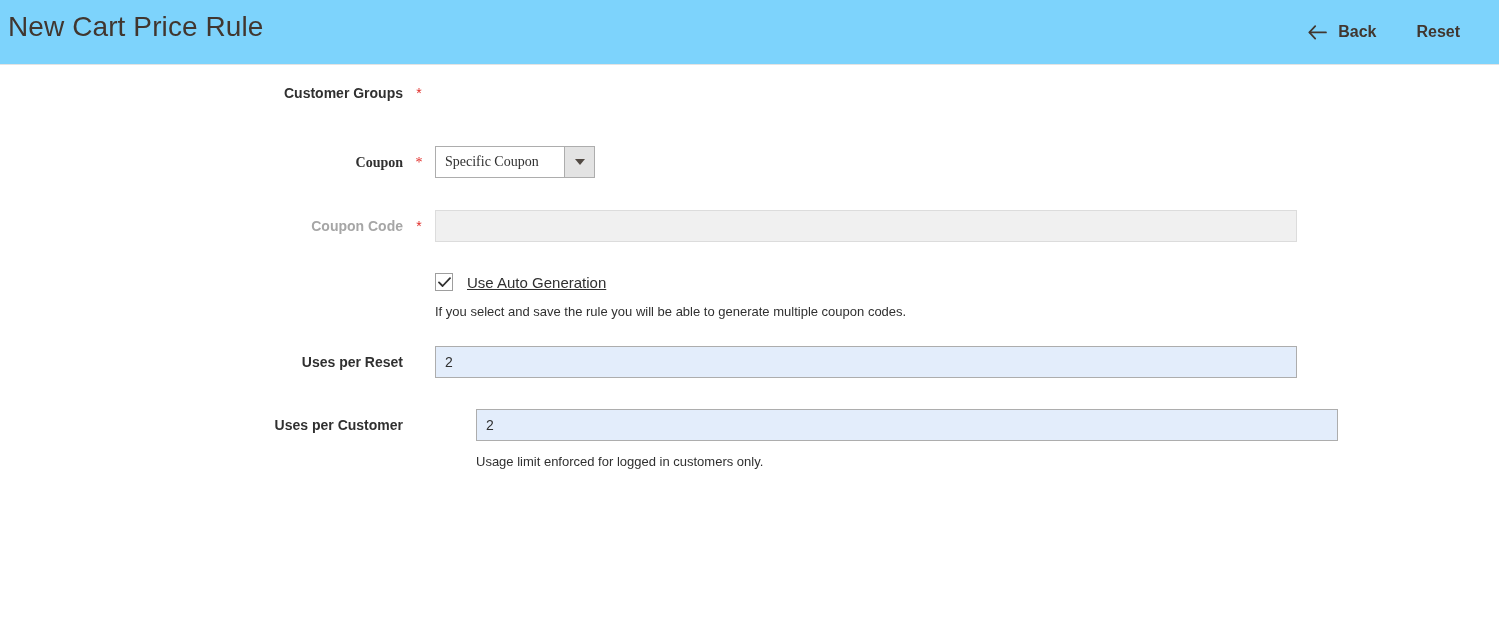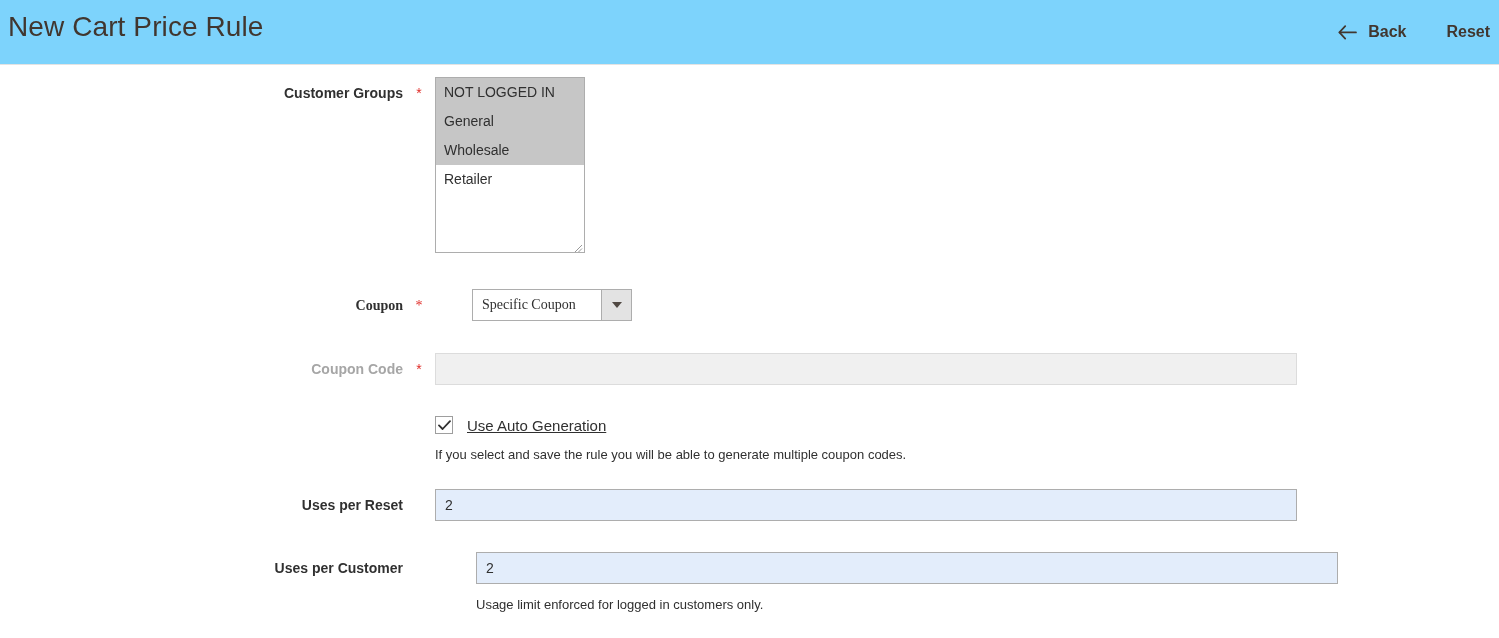--- a/index.html
+++ b/index.html
@@ -28,21 +28,21 @@
     left: 8px;
     top: 11px;
     font-size: 28px;
     font-weight: 400;
     color: #41362f;
     letter-spacing: 0.1px;
     white-space: nowrap;
   }
   .header-actions {
     position: absolute;
-    right: 9px;
+    right: 39px;
     top: 0;
     height: 64px;
     display: flex;
     align-items: center;
     gap: 40px;
   }
   .header-btn {
     display: flex;
     align-items: center;
     gap: 11px;
@@ -133,21 +133,20 @@
 
   
   .select-wrap {
     display: flex;
     width: 160px;
     height: 32px;
     border: 1px solid #adadad;
     box-sizing: border-box;
     background: #ffffff;
     cursor: pointer;
-    margin-left: 37px;
   }
   .select-value {
     flex: 1;
     font-size: 14px;
     line-height: 30px;
     padding-left: 9px;
     color: #303030;
     white-space: nowrap;
     overflow: hidden;
   }
@@ -244,34 +243,20 @@
     </button>
   </div>
 </div>
 
 <div class="form-area">
 
   <div class="field-row" style="margin-top:0;">
     <div class="field-label">
       <span>Customer Groups</span><span class="req-star">*</span>
     </div>
-    <div class="field-control">
-      <div class="multiselect">
-        <div class="ms-option selected">NOT LOGGED IN</div>
-        <div class="ms-option selected">General</div>
-        <div class="ms-option selected">Wholesale</div>
-        <div class="ms-option">Retailer</div>
-        <span class="resize-grip">
-          <svg width="12" height="12" viewBox="0 0 12 12">
-            <line x1="11" y1="4" x2="4" y2="11" stroke="#999" stroke-width="1"></line>
-            <line x1="11" y1="7.5" x2="7.5" y2="11" stroke="#999" stroke-width="1"></line>
-          </svg>
-        </span>
-      </div>
-    </div>
   </div>
 
   <div class="field-row" style="margin-top:36px;font-family:Liberation Serif, serif;">
     <div class="field-label">
       <span>Coupon</span><span class="req-star">*</span>
     </div>
     <div class="field-control">
       <div class="select-wrap">
         <div class="select-value">Specific Coupon</div>
         <div class="select-arrow-btn">

